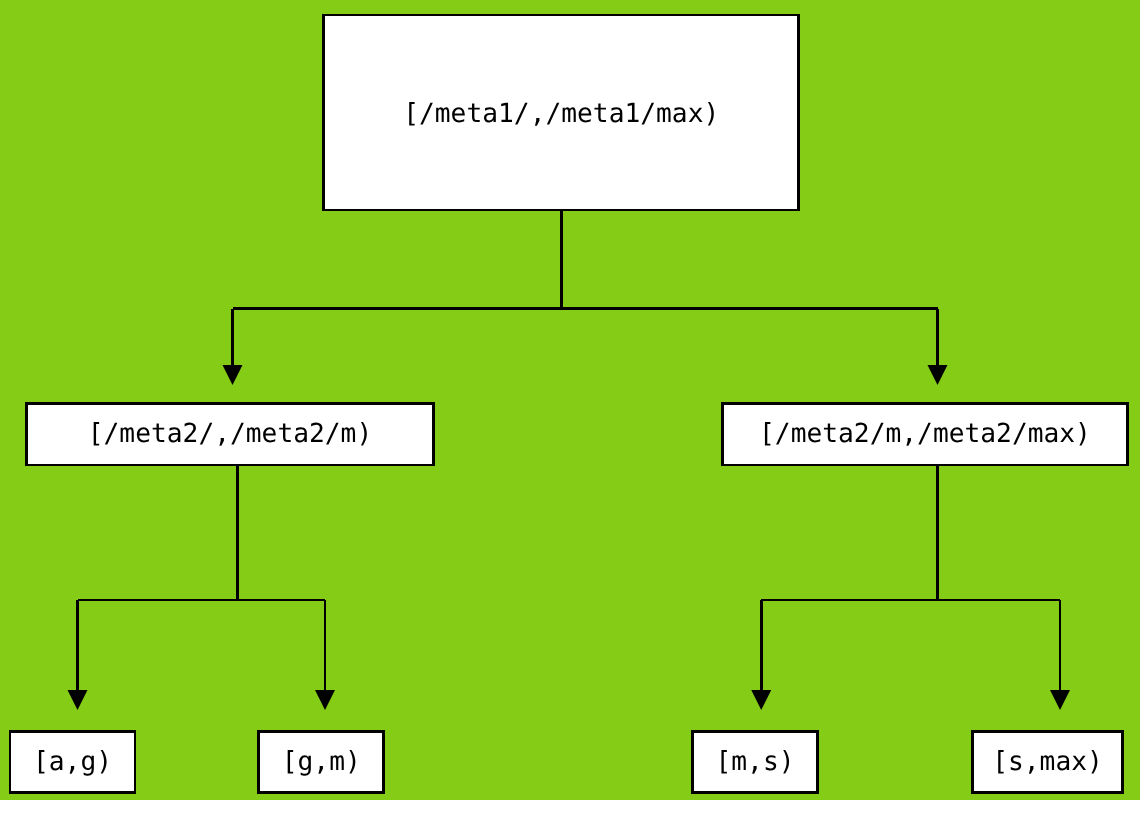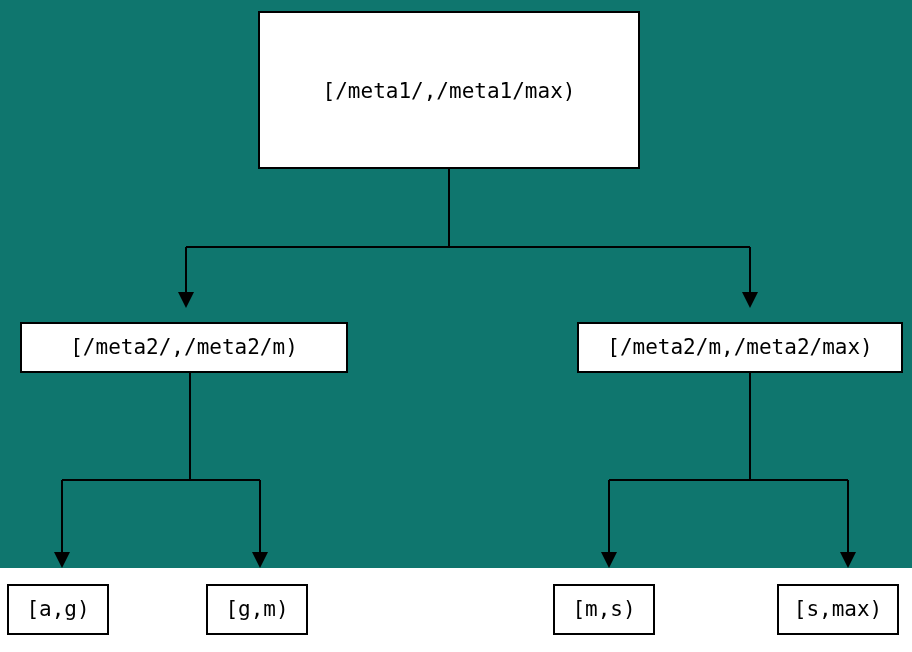--- a/index.html
+++ b/index.html
@@ -10,22 +10,22 @@
   }
   body {
     width: 912px;
     height: 652px;
     overflow: hidden;
     font-family: "DejaVu Sans Mono", "Liberation Mono", monospace;
   }
   #diagram-root {
     position: relative;
     width: 912px;
-    height: 568px;
-    background: #0f766e;
+    height: 640px;
+    background: #84cc16;
   }
   svg#tree-svg {
     position: absolute;
     top: 0;
     left: 0;
     width: 912px;
     height: 652px;
     display: block;
   }
   .node-box {

